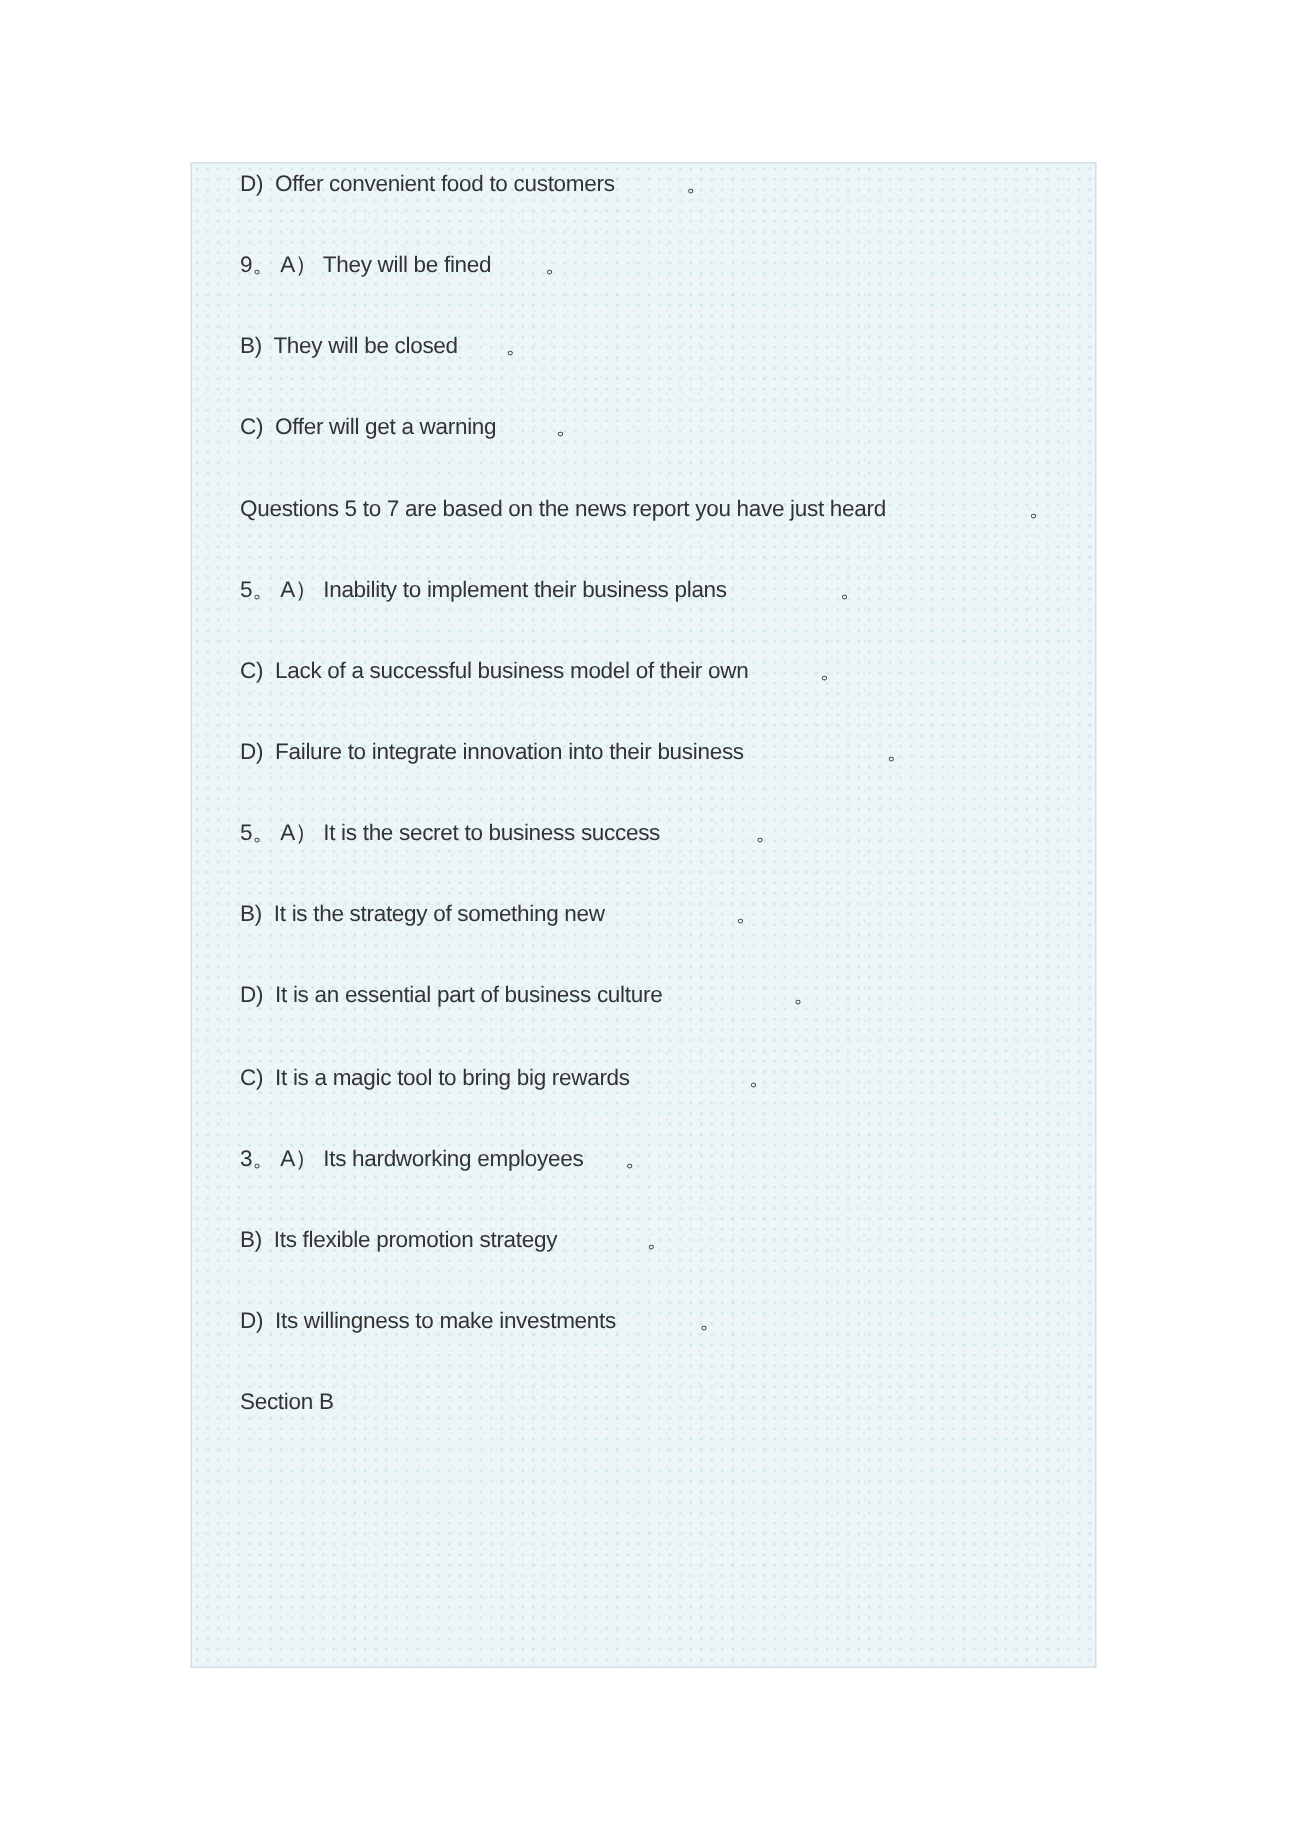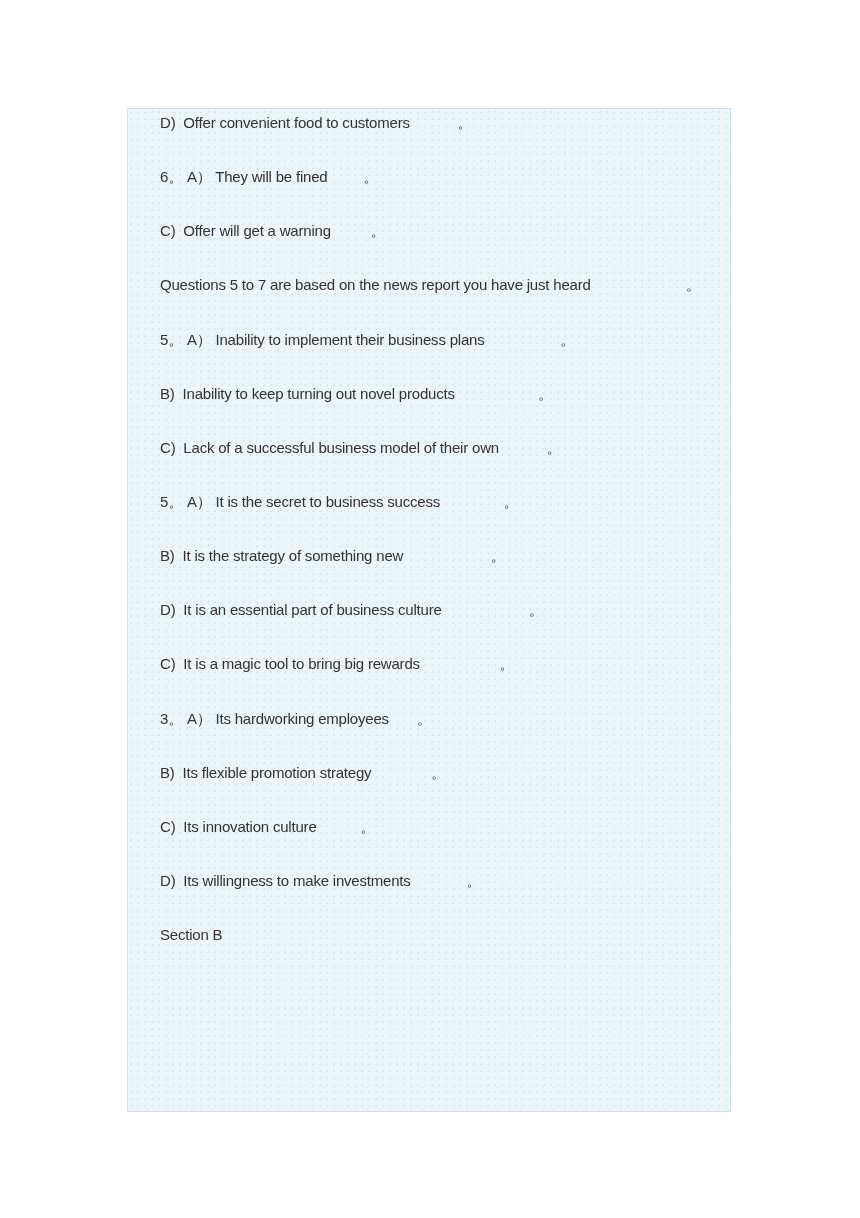--- a/index.html
+++ b/index.html
@@ -52,30 +52,30 @@
     white-space:pre;
   }
 </style>
 </head>
 <body>
 
 <div class="canvas">
   <div class="sheet">
     <div class="content">
         <div class="line">D)  Offer convenient food to customers            。</div>
-        <div class="line">6。 A） They will be fined         。</div>
+        <div class="line">9。 A） They will be fined         。</div>
+        <div class="line">B)  They will be closed        。</div>
         <div class="line">C)  Offer will get a warning          。</div>
         <div class="line">Questions 5 to 7 are based on the news report you have just heard                        。</div>
         <div class="line">5。 A） Inability to implement their business plans                   。</div>
-        <div class="line">B)  Inability to keep turning out novel products                     。</div>
         <div class="line">C)  Lack of a successful business model of their own            。</div>
+        <div class="line">D)  Failure to integrate innovation into their business                        。</div>
         <div class="line">5。 A） It is the secret to business success                。</div>
         <div class="line">B)  It is the strategy of something new                      。</div>
         <div class="line">D)  It is an essential part of business culture                      。</div>
         <div class="line">C)  It is a magic tool to bring big rewards                    。</div>
         <div class="line">3。 A） Its hardworking employees       。</div>
         <div class="line">B)  Its flexible promotion strategy               。</div>
-        <div class="line">C)  Its innovation culture           。</div>
         <div class="line">D)  Its willingness to make investments              。</div>
         <div class="line">Section B</div>
       </div>
   </div>
 </div>
 
 </body></html>

